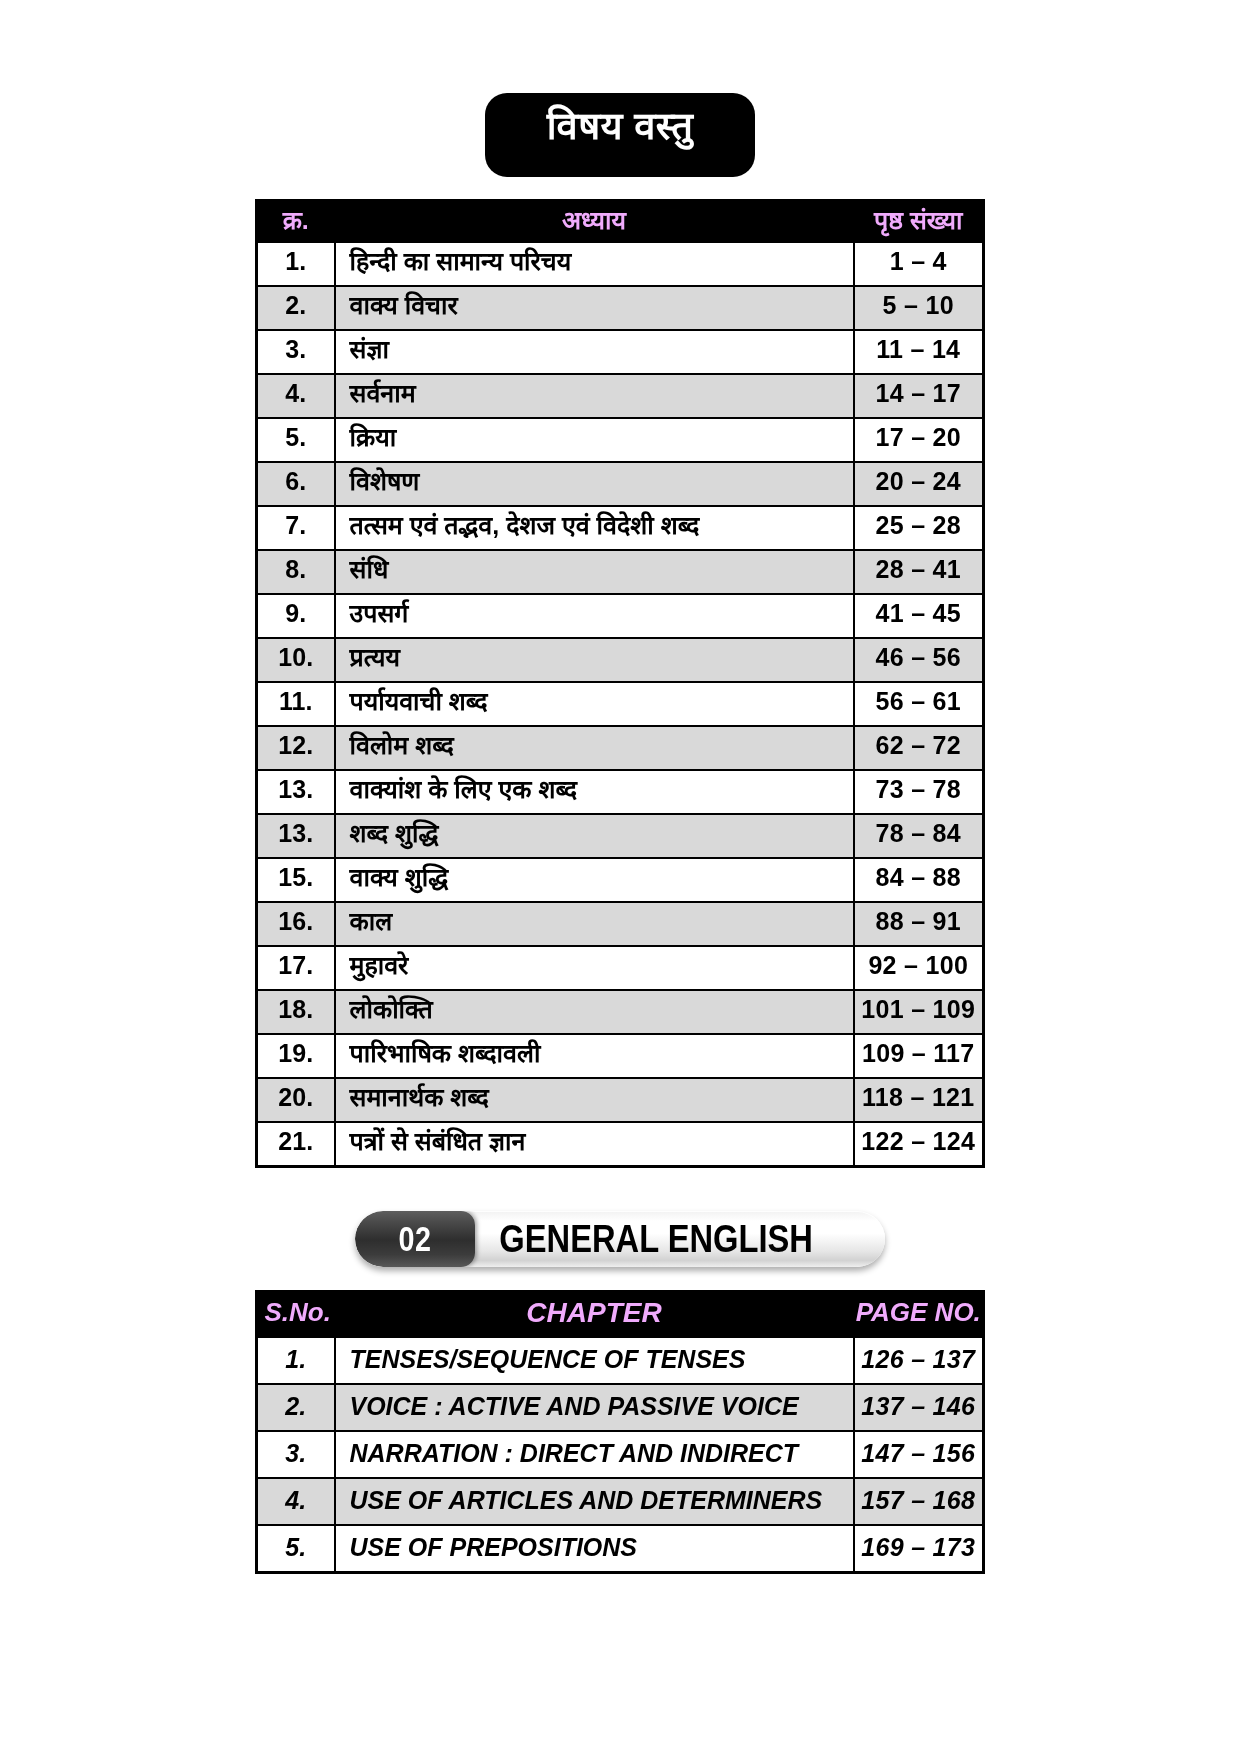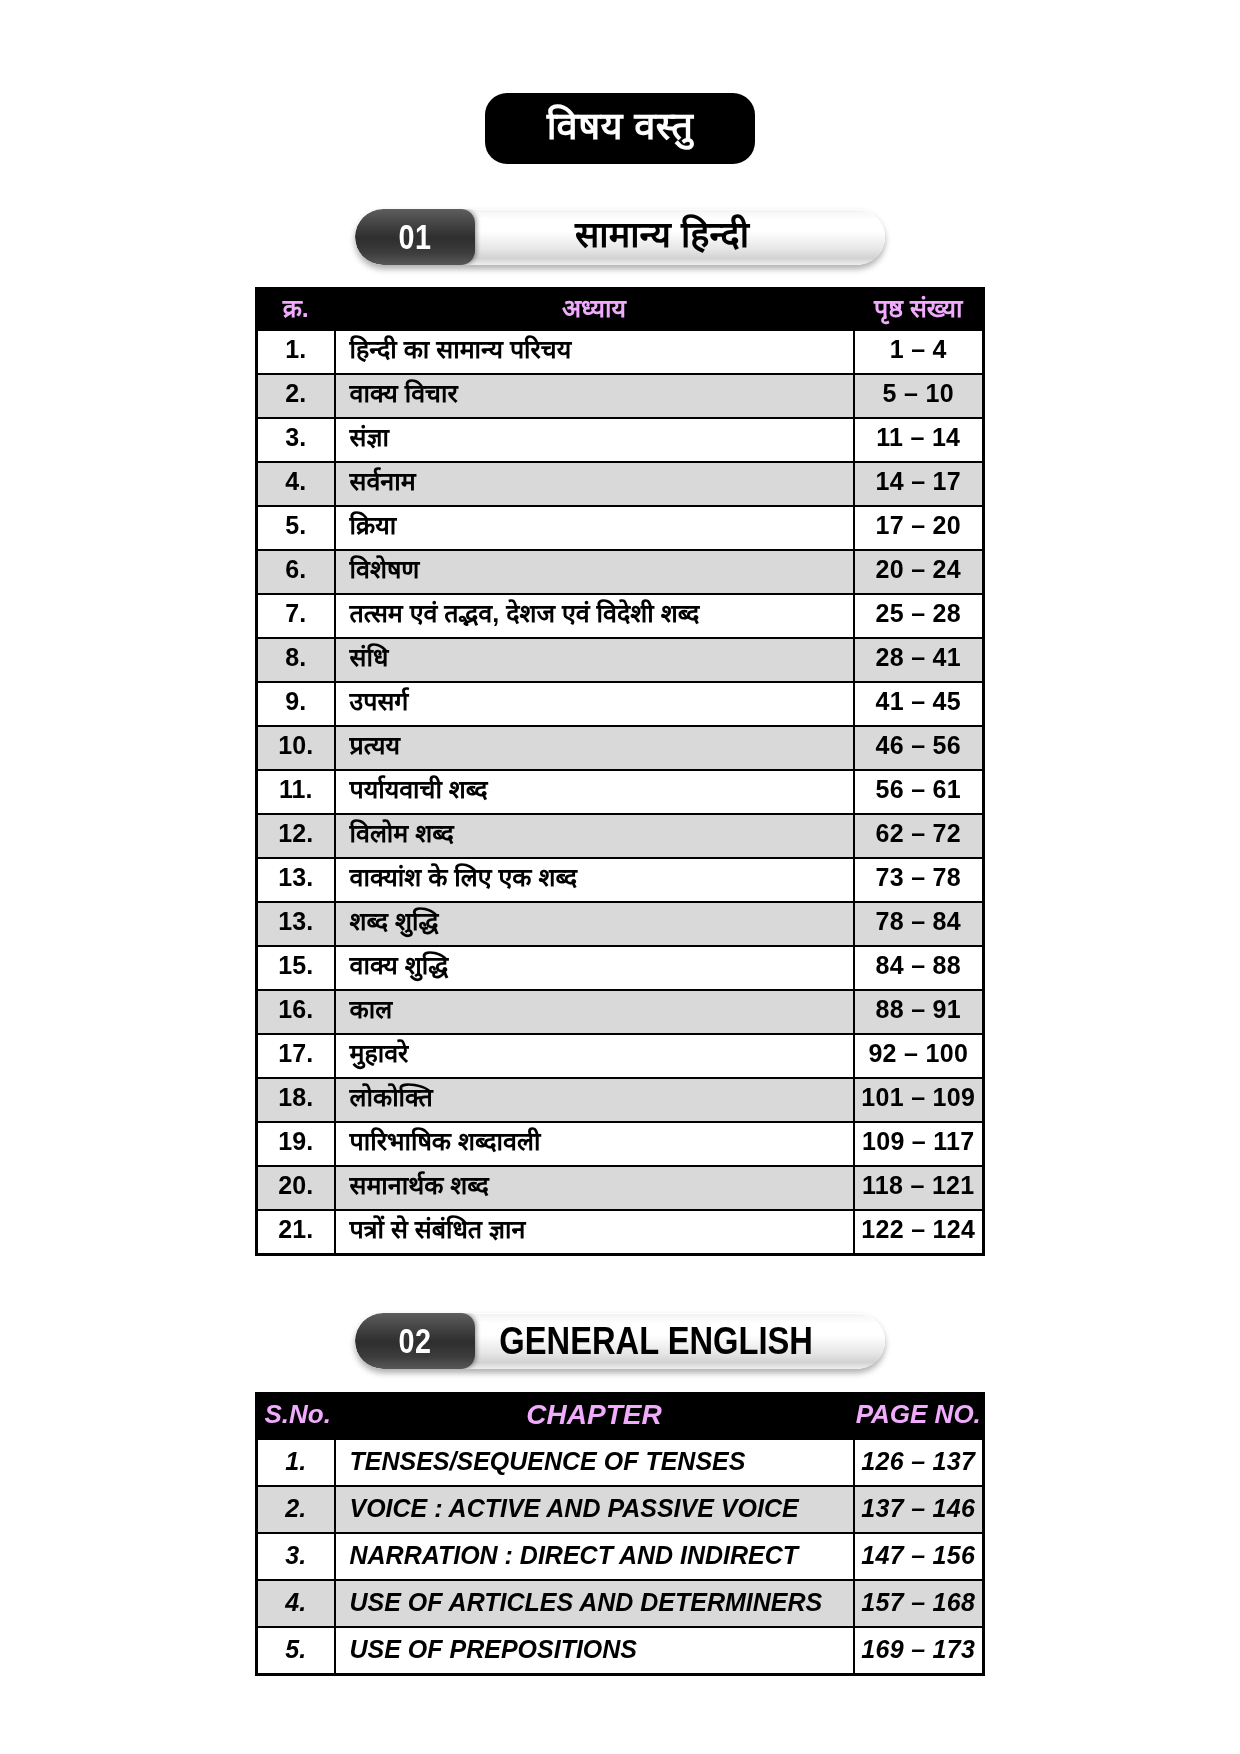--- a/index.html
+++ b/index.html
@@ -27,21 +27,21 @@
   
   .title-wrap {
     display: flex;
     justify-content: center;
     padding-top: 93px;
   }
   .title-pill {
     background: #000000;
     color: #ffffff;
     border-radius: 22px;
-    padding: 14px 62px 19px 62px;
+    padding: 14px 62px 32px 62px;
     font-size: 38px;
     font-weight: 700;
     line-height: 1.0;
     letter-spacing: 0.5px;
     font-family: "Liberation Sans", "DejaVu Sans", sans-serif;
   }
 
   
   .banner {
     position: relative;
@@ -102,21 +102,21 @@
     font-size: 38px;
     letter-spacing: 0px;
     transform: scaleX(0.86);
   }
   .banner-title.devanagari {
     font-size: 36px;
     padding-bottom: 4px;
   }
 
   .banner-slot-1 { margin-top: 45px; }
-  .banner-slot-2 { margin-top: 57px; align-items: center; }
+  .banner-slot-2 { margin-top: 43px; align-items: center; }
 
   
   .toc-table {
     width: 727px;
     margin: 0 auto;
     border-collapse: collapse;
     table-layout: fixed;
     border: 3px solid #000000;
   }
   .toc-table.t1 { margin-top: 22px; }
@@ -176,26 +176,20 @@
 </style>
 </head>
 <body>
 
 <div class="page">
 
   <div class="title-wrap">
     <div class="title-pill">विषय वस्तु</div>
   </div>
 
-  <div class="banner banner-slot-1">
-    <div class="banner-badge">
-      <span class="banner-badge-num">01</span>
-    </div>
-    <div class="banner-title devanagari">सामान्य हिन्दी</div>
-  </div>
 
   <table class="toc-table t1">
     <colgroup>
       <col class="c-sno">
         <col class="c-chap">
         <col class="c-page">
     </colgroup>
     <thead>
       <tr>
         <th class="h-sno">क्र.</th>

